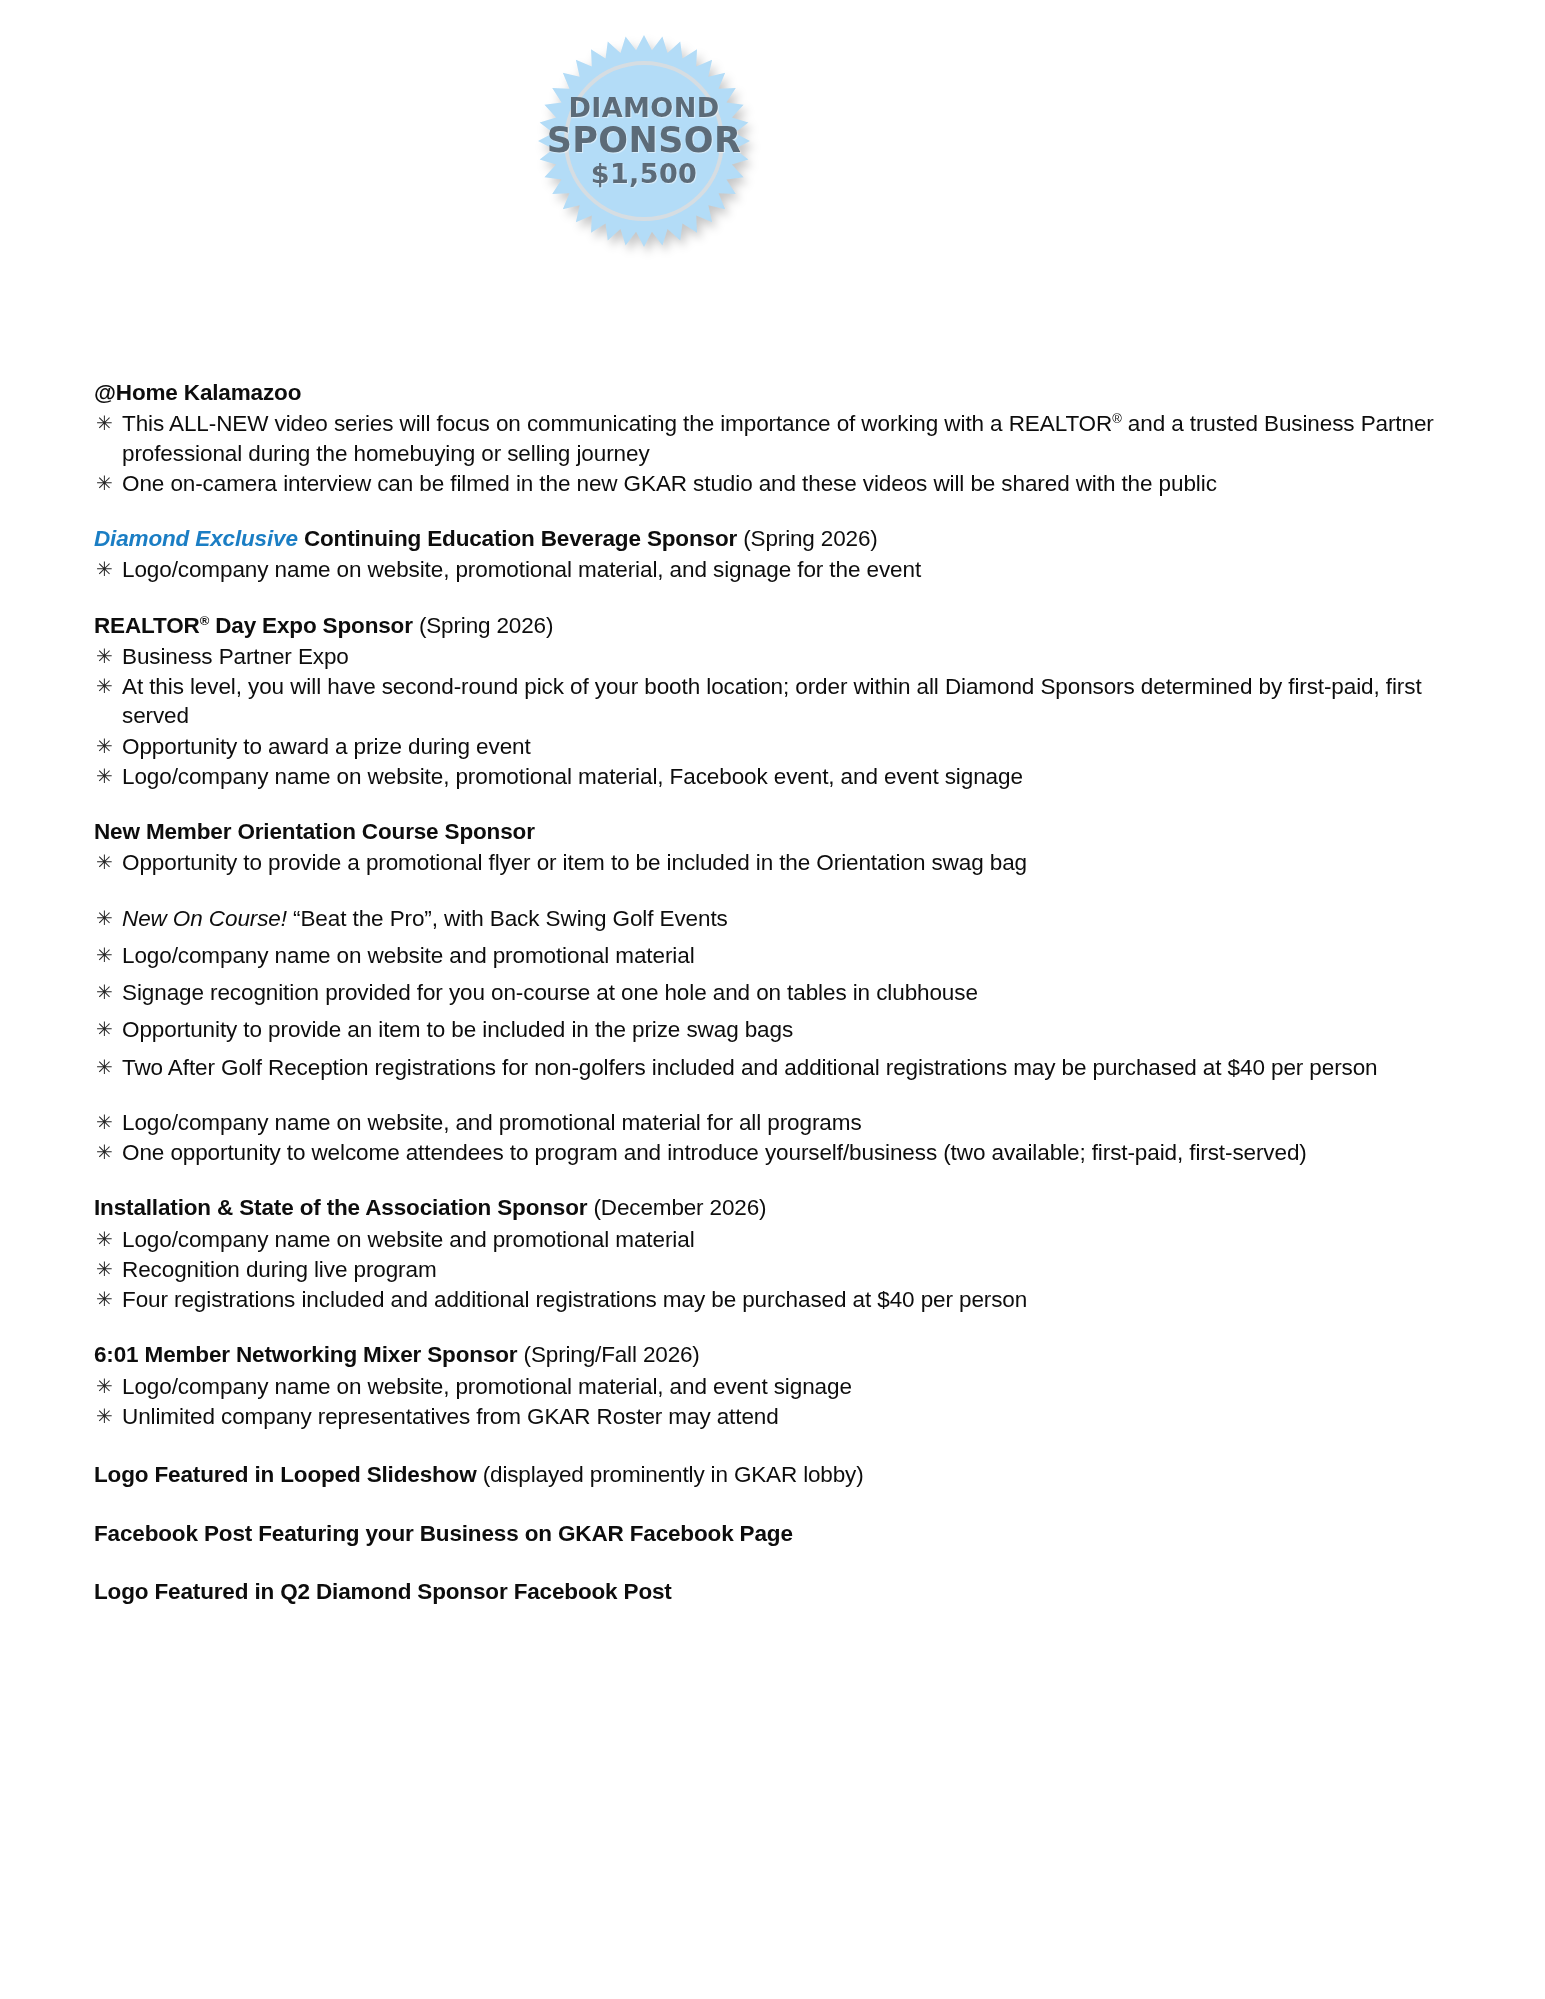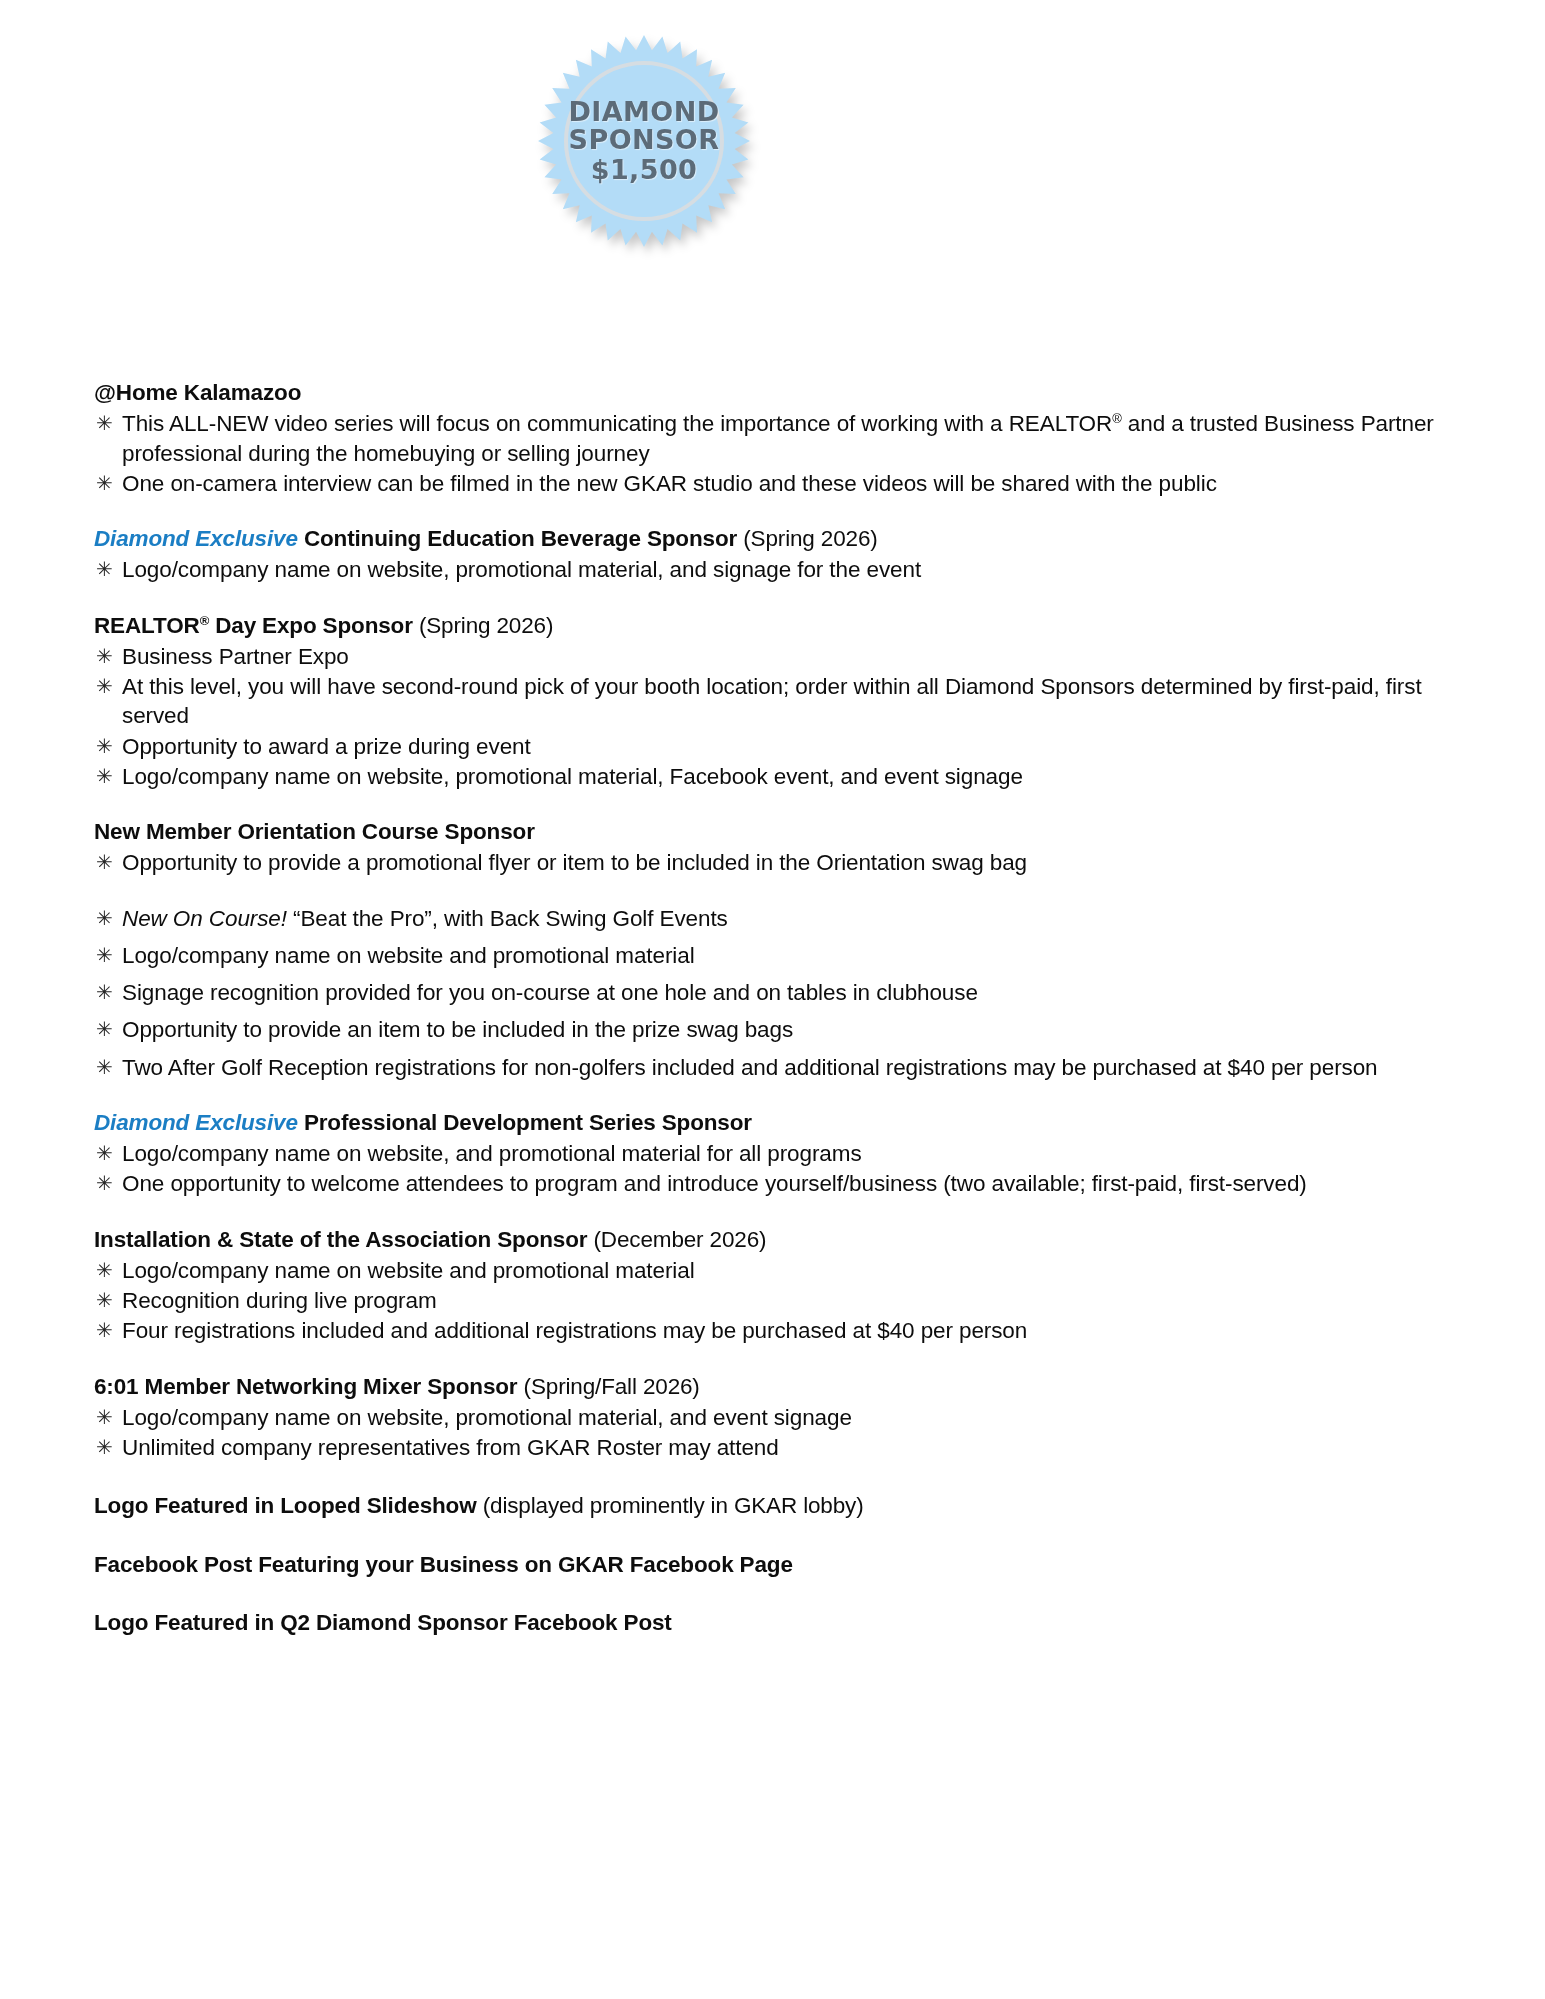--- a/index.html
+++ b/index.html
@@ -41,21 +41,21 @@
     align-items: center;
     justify-content: center;
     line-height: 1.04;
     color: #5c6b78;
     font-family: "DejaVu Sans", sans-serif;
     font-weight: bold;
     letter-spacing: 0.4px;
     text-shadow: 1px 1px 1px rgba(255,255,255,0.55);
   }
   .badge-text .l1 { font-size: 27px; }
-  .badge-text .l2 { font-size: 27px; }
+  .badge-text .l2 { font-size: 35px; }
   .badge-text .l3 { font-size: 27px; margin-top: 1px; }
 
   
   .doc {
     position: absolute;
     left: 94px;
     top: 378px;
     width: 1360px;
     font-size: 22.5px;
     line-height: 1.27;
@@ -172,21 +172,20 @@
       <div class="block">
         <ul class="bullets loose">
           <li><span class="bullet-mark">✳</span><span><span class="it">New On Course!</span> “Beat the Pro”, with Back Swing Golf Events</span></li>
           <li><span class="bullet-mark">✳</span><span>Logo/company name on website and promotional material</span></li>
           <li><span class="bullet-mark">✳</span><span>Signage recognition provided for you on-course at one hole and on tables in clubhouse</span></li>
           <li><span class="bullet-mark">✳</span><span>Opportunity to provide an item to be included in the prize swag bags</span></li>
           <li><span class="bullet-mark">✳</span><span>Two After Golf Reception registrations for non-golfers included and additional registrations may be purchased at $40 per person</span></li>
         </ul>
       </div>
       <div class="block">
-        <h2 class="heading"><span class="excl">Diamond Exclusive</span> <span>Professional Development Series Sponsor</span></h2>
         <ul class="bullets">
           <li><span class="bullet-mark">✳</span><span>Logo/company name on website, and promotional material for all programs</span></li>
           <li><span class="bullet-mark">✳</span><span>One opportunity to welcome attendees to program and introduce yourself/business (two available; first-paid, first-served)</span></li>
         </ul>
       </div>
       <div class="block">
         <h2 class="heading"><span>Installation &amp; State of the Association Sponsor</span> <span class="plain">(December 2026)</span></h2>
         <ul class="bullets">
           <li><span class="bullet-mark">✳</span><span>Logo/company name on website and promotional material</span></li>
           <li><span class="bullet-mark">✳</span><span>Recognition during live program</span></li>

